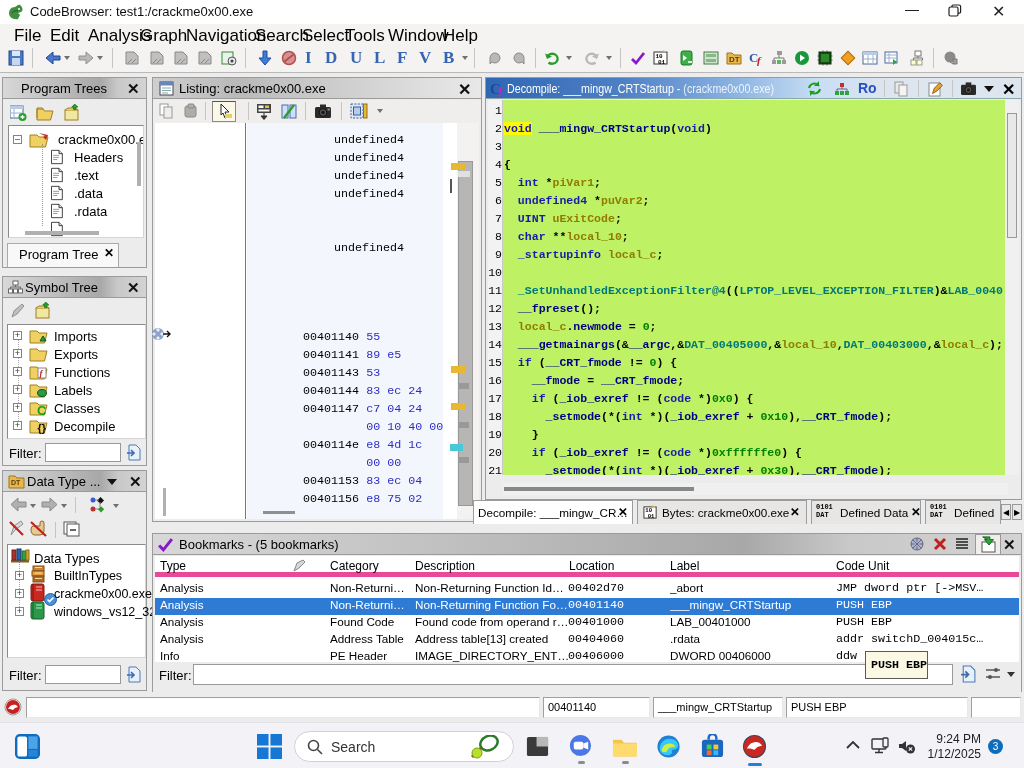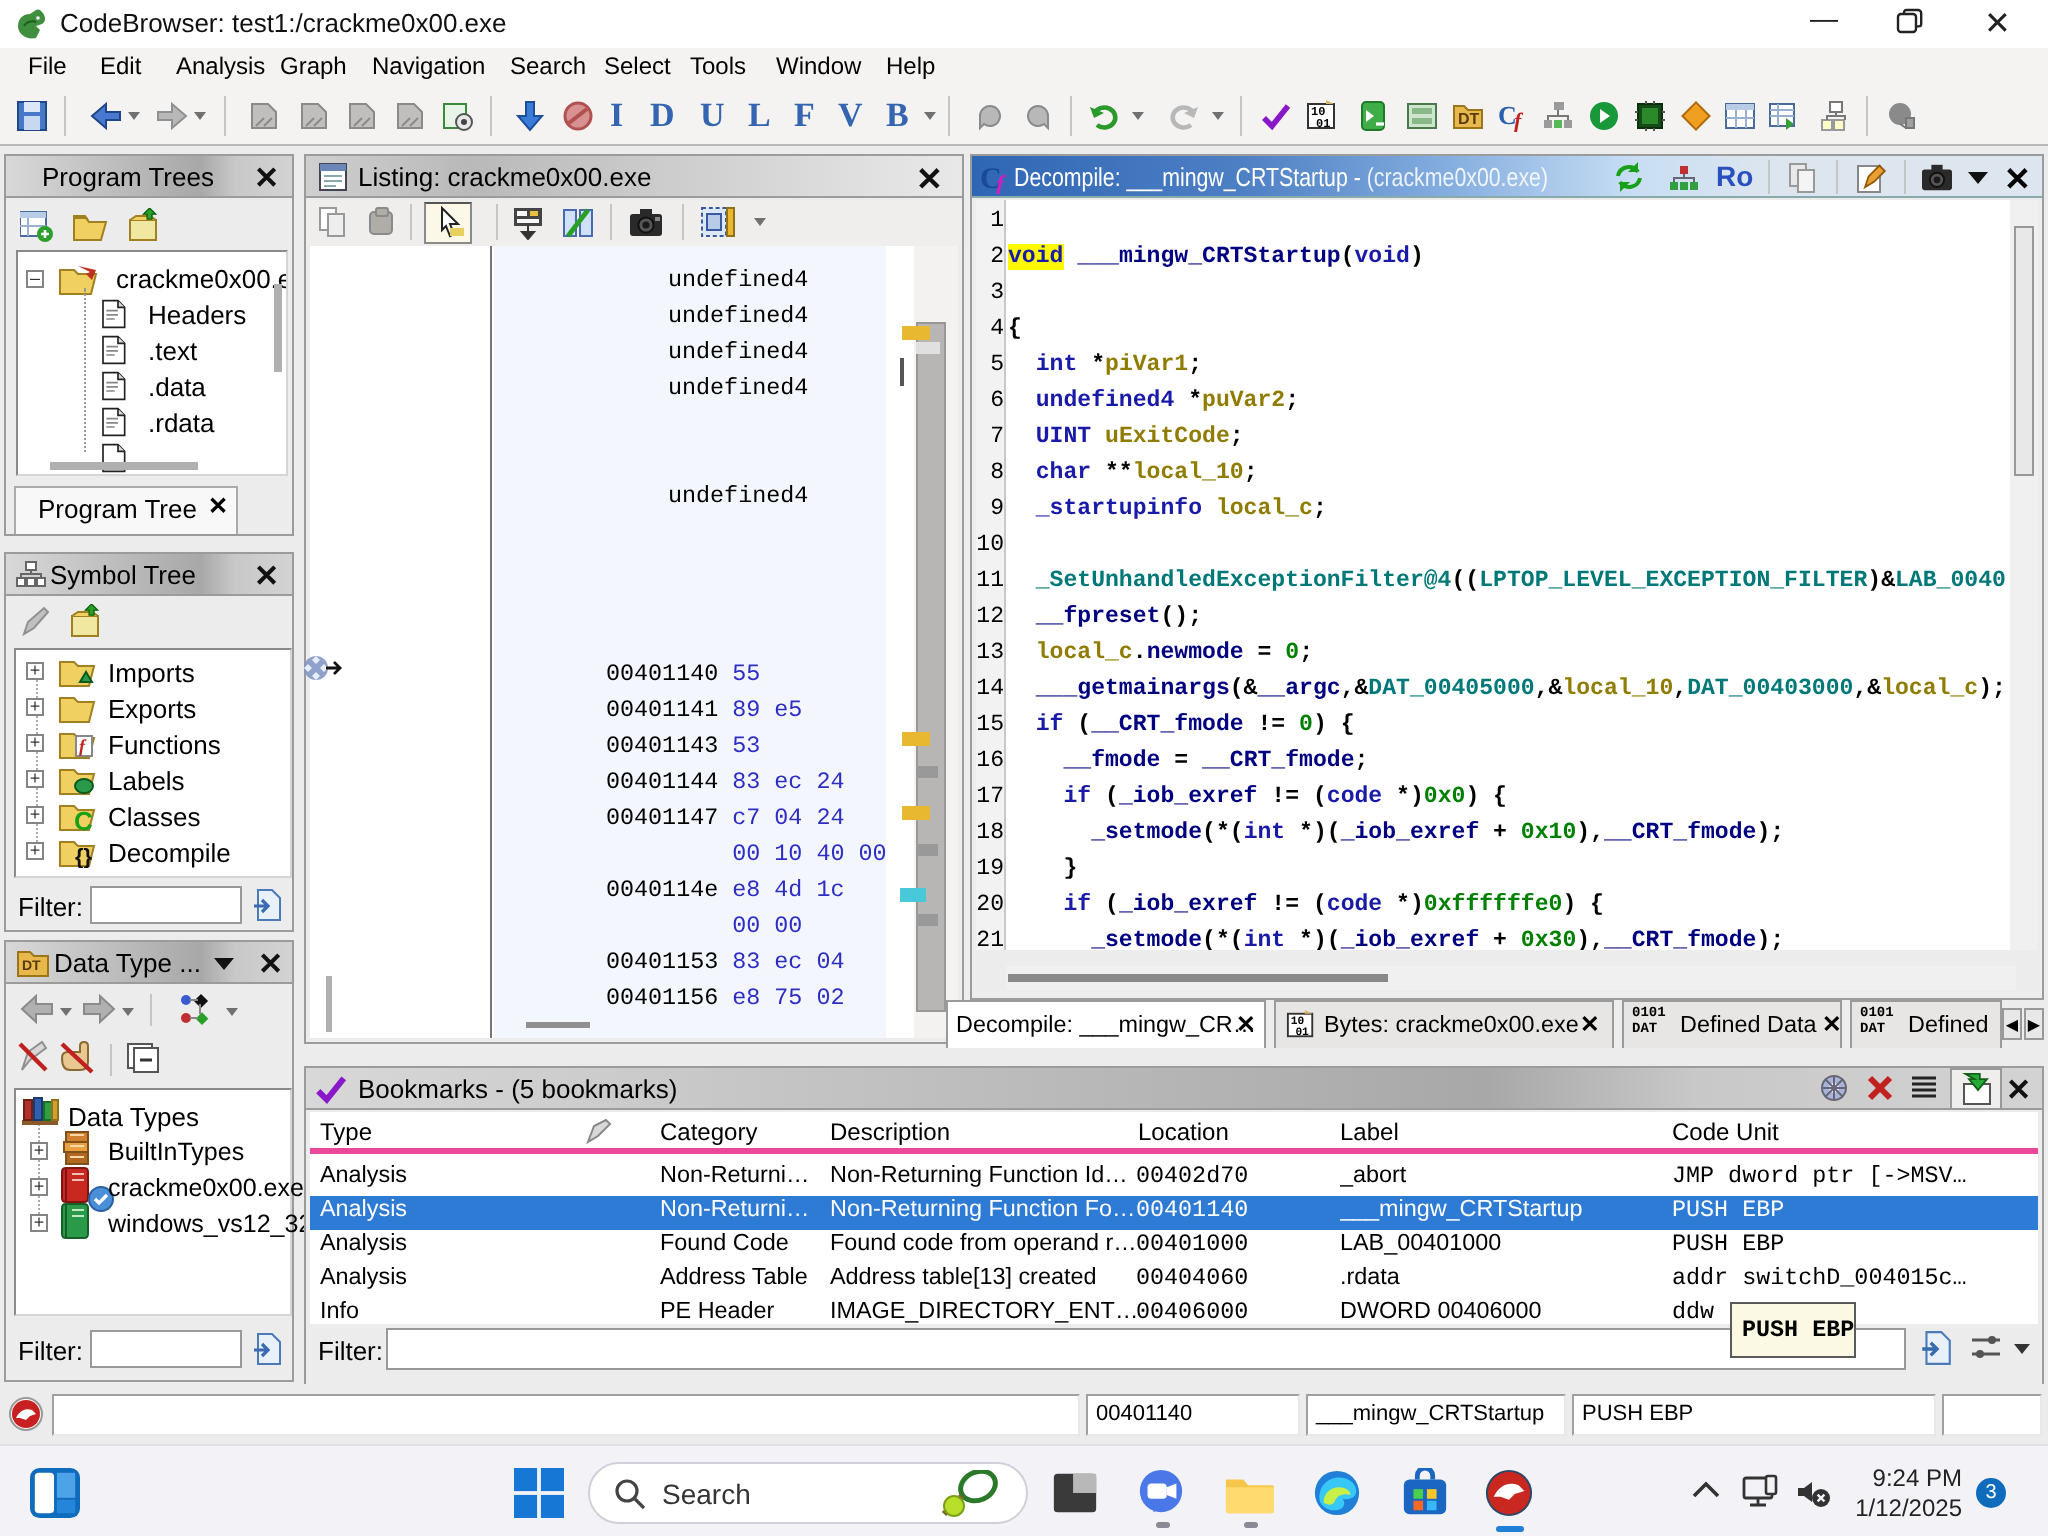--- a/index.html
+++ b/index.html
@@ -5,21 +5,21 @@
 html,body{width:1024px;height:768px;overflow:hidden}
 body{font-family:"Liberation Sans",sans-serif;background:#ececec;position:relative}
 #w{position:absolute;left:0;top:0;width:1024px;height:768px}
 .abs{position:absolute}
 .mono{font-family:"Liberation Mono",monospace}
 
 #titlebar{left:0;top:0;width:1024px;height:24px;background:#ffffff;}
 #title-text{left:30px;top:4px;font-size:13px;color:#101010}
 .capbtn{top:3px;font-size:14px;color:#222}
 
-#menubar{left:0;top:24px;width:1024px;height:20px;background:#f5f3f2;font-size:12px;color:#000}
+#menubar{left:0;top:24px;width:1024px;height:20px;background:#f5f3f2;font-size:17px;color:#000}
 #menubar span{position:absolute;top:2px}
 
 #toolbar{left:0;top:44px;width:1024px;height:29px;background:#f5f3f2;border-bottom:1px solid #b8b8b8}
 .tsep{position:absolute;top:4px;width:1px;height:20px;background:#c5c5c5}
 .ticon{position:absolute;top:6px;width:16px;height:16px}
 .tcaret{position:absolute;top:12px;width:0;height:0;border-left:3px solid transparent;border-right:3px solid transparent;border-top:4px solid #707070}
 .navletter{position:absolute;top:4px;font-family:"Liberation Serif",serif;font-weight:bold;font-size:17px;color:#3565b0}
 
 .panel{position:absolute;border:1px solid #9b9b9b;background:#ececec}
 .phead{position:absolute;left:0;top:0;right:0;height:21px;background:linear-gradient(to right,#d8d8d8 0%,#a8a8a8 68%,#c8c8c8 80%,#d3d3d3 100%);border-bottom:1px solid #9b9b9b;font-size:13px;color:#000}
@@ -31,31 +31,31 @@
 
 .trow{position:absolute;font-size:13px;color:#000;white-space:nowrap}
 .plusbox{position:absolute;width:9px;height:9px;border:1px solid #848484;background:#fff;font-size:9px;line-height:7px;text-align:center;color:#333}
 
 #listing-content{position:absolute;left:2px;top:45px;right:2px;bottom:2px;background:#ffffff}
 #listing-main{position:absolute;left:92px;top:0;width:196px;bottom:0;background:#f3f7fd}
 .lst{position:absolute;font-family:"Liberation Mono",monospace;font-size:11.7px;line-height:18px;white-space:pre;color:#000}
 .lb{color:#2e2ec4}
 
 #dec-gutter{position:absolute;left:2px;top:22px;width:15px;bottom:24px;background:#f2f2f2;border-right:1px solid #c8c8c8}
-#dec-code{position:absolute;left:17px;top:22px;right:16px;bottom:24px;background:#ffffff;overflow:hidden}
+#dec-code{position:absolute;left:17px;top:22px;right:16px;bottom:24px;background:#bef264;overflow:hidden}
 .dl{font-family:"Liberation Mono",monospace;font-size:11.55px;font-weight:bold;line-height:18px;white-space:pre;color:#000}
 .gnum{font-family:"Liberation Mono",monospace;font-size:11.55px;line-height:18px;text-align:right;color:#000}
 .kw{color:#1a1aa8}.fn{color:#000080}.tl{color:#007878}.vr{color:#8f7c00}.ct{color:#008000}
 .hl{background:#fdf903}
 
 .tab{position:absolute;top:0;height:24px;border:1px solid #9b9b9b;border-bottom:none;background:#e8e6e4;font-size:11.7px;color:#000;overflow:hidden}
 .tab span{white-space:nowrap}
 
 #bmtable{position:absolute;left:2px;top:22px;right:2px;height:106px;background:#fff}
-.bmhead{position:absolute;top:0;height:21px;font-size:12px;color:#000;border-bottom:3px solid #ec4899}
+.bmhead{position:absolute;top:0;height:21px;font-size:12px;color:#000;border-bottom:5px solid #ec4899}
 .bmrow{position:absolute;left:0;right:0;height:17px;font-size:11.7px;color:#000}
 .bmsel{background:#2e7bd6;color:#fff}
 .bmc{position:absolute;white-space:nowrap;overflow:hidden;text-overflow:ellipsis}
 .bmc.mono{font-size:11.7px}
 
 #statusbar{left:0;top:692px;width:1024px;height:30px;background:#ececec}
 .scell{position:absolute;top:5px;height:21px;background:#fff;border:1px solid #a0a0a0;border-right-color:#e8e8e8;border-bottom-color:#e8e8e8;font-size:11px;color:#000}
 
 #taskbar{left:0;top:722px;width:1024px;height:46px;background:#f3f2f7;border-top:1px solid #e0e0e5}
 .tbi{position:absolute;top:11px;width:25px;height:25px}

